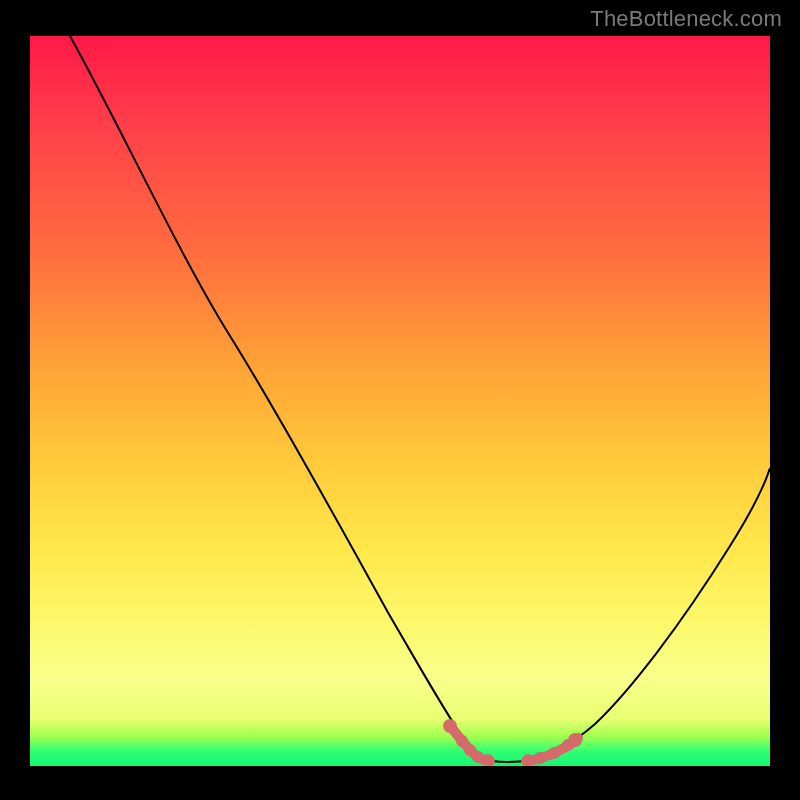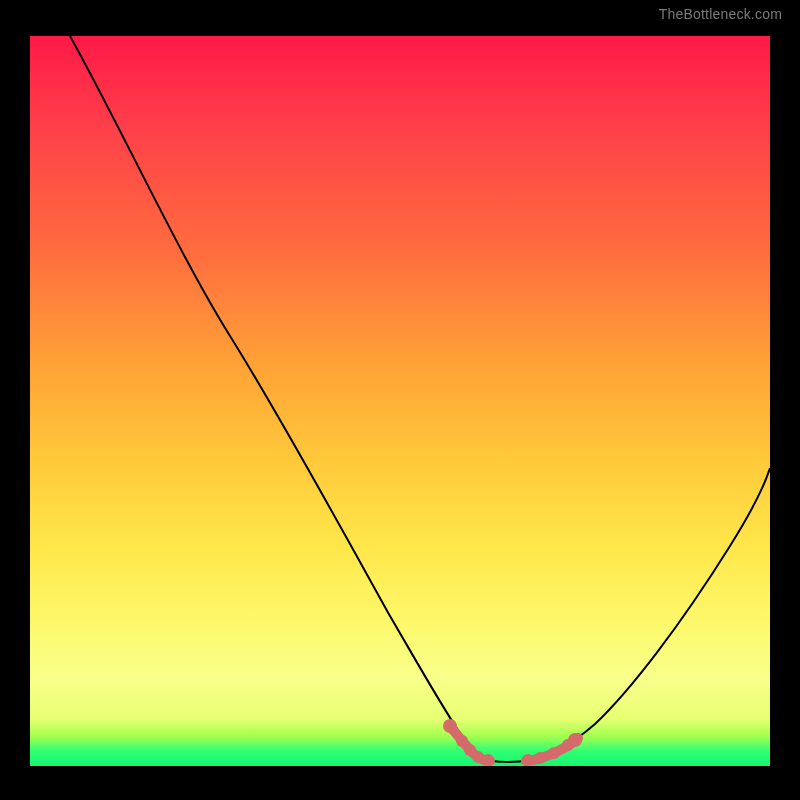--- a/index.html
+++ b/index.html
@@ -15,21 +15,21 @@
     position: relative;
     width: 800px;
     height: 800px;
     background: #000;
   }
   .attribution {
     position: absolute;
     top: 6px;
     right: 18px;
     color: #7a7a7a;
-    font-size: 14px;
+    font-size: 22px;
     font-weight: 500;
     letter-spacing: 0.2px;
   }
   .plot-area {
     position: absolute;
     left: 30px;
     top: 36px;
     width: 740px;
     height: 730px;
     

